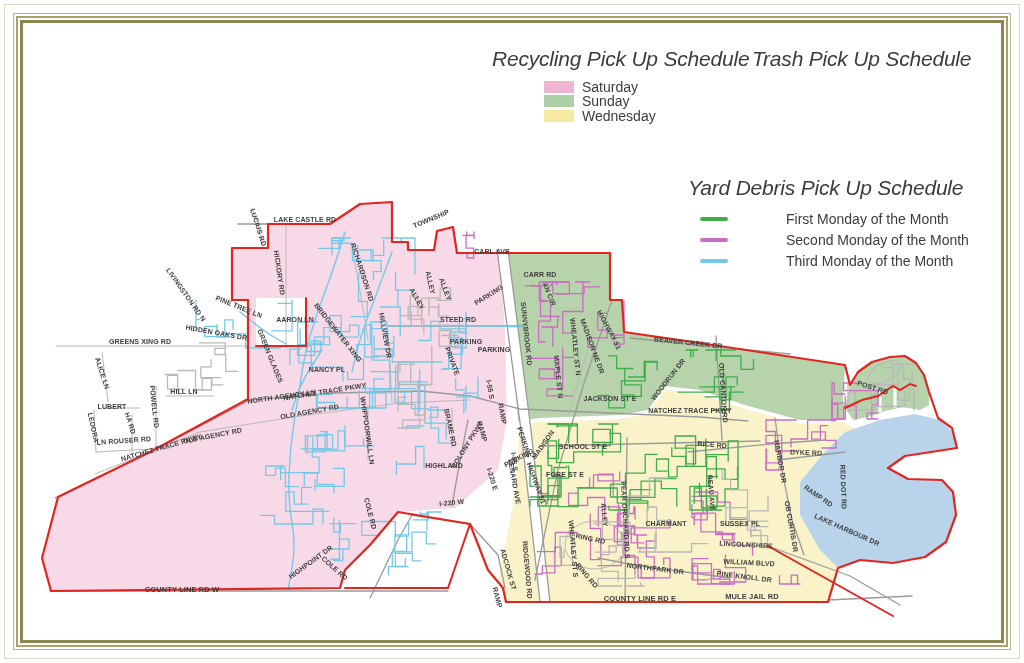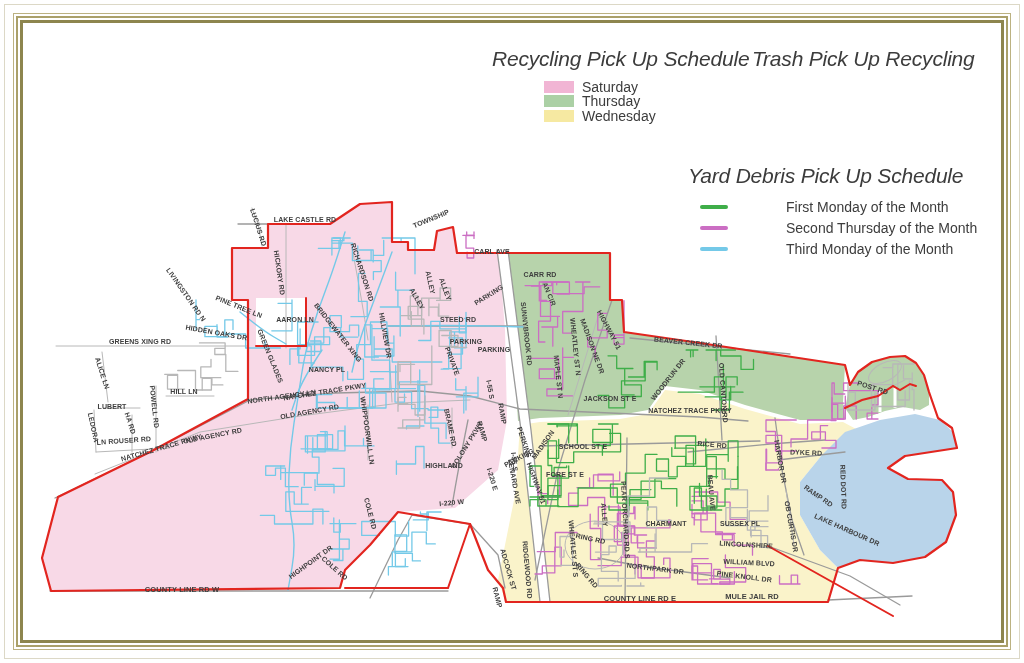--- a/index.html
+++ b/index.html
@@ -351,43 +351,43 @@
 
   <div class="legend" style="left:492px;top:47px">
     <div class="ltitle">Recycling Pick Up Schedule</div>
     <div id="rec-items" style="margin-left:52px">
         <div class="lrow">
           <span class="sw" style="background: var(--legend_pink);"></span>
           <span class="ltext">Saturday</span>
         </div>
         <div class="lrow">
           <span class="sw" style="background: var(--legend_green);"></span>
-          <span class="ltext">Thursday</span>
+          <span class="ltext">Sunday</span>
         </div>
         <div class="lrow">
           <span class="sw" style="background: var(--legend_yellow);"></span>
           <span class="ltext">Wednesday</span>
         </div>
       </div>
   </div>
 
   <div class="legend" style="left:752px;top:47px">
-    <div class="ltitle">Trash Pick Up Recycling</div>
+    <div class="ltitle">Trash Pick Up Schedule</div>
   </div>
 
-  <div class="legend" style="left:688px;top:164px">
+  <div class="legend" style="left:688px;top:176px">
     <div class="ltitle">Yard Debris Pick Up Schedule</div>
     <div id="yard-items" style="margin-left:12px">
         <div class="lrow yd">
           <span class="line" style="background: var(--route_green);"></span>
           <span class="ltext">First Monday of the Month</span>
         </div>
         <div class="lrow yd">
           <span class="line" style="background: var(--route_magenta);"></span>
-          <span class="ltext">Second Thursday of the Month</span>
+          <span class="ltext">Second Monday of the Month</span>
         </div>
         <div class="lrow yd">
           <span class="line" style="background: var(--route_blue);"></span>
           <span class="ltext">Third Monday of the Month</span>
         </div>
       </div>
   </div>
 
   <div class="f1"></div>
   <div class="f2"></div>

